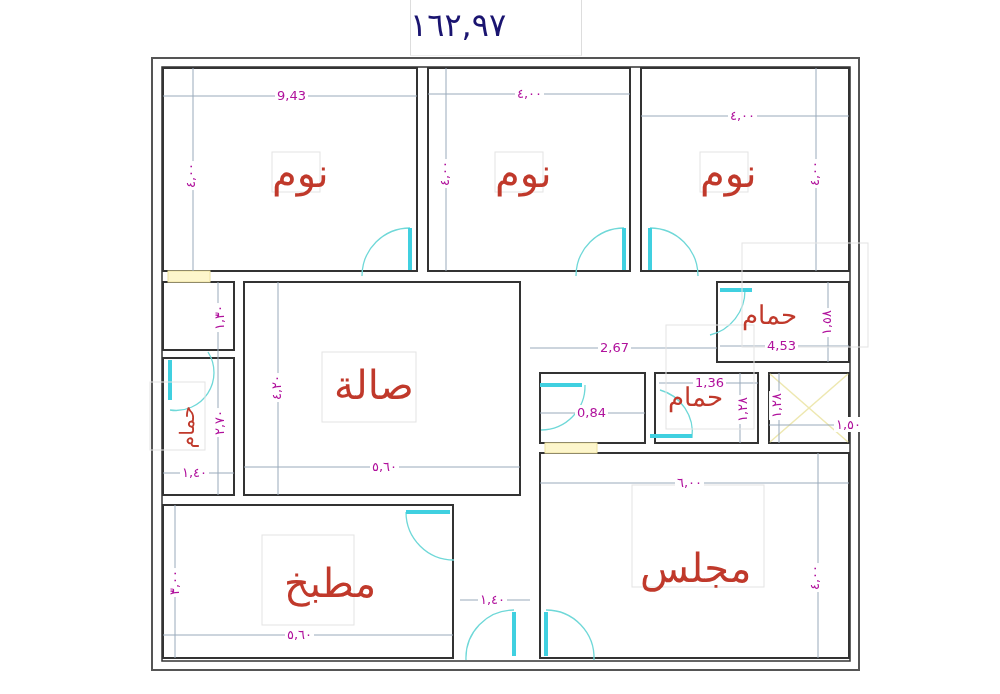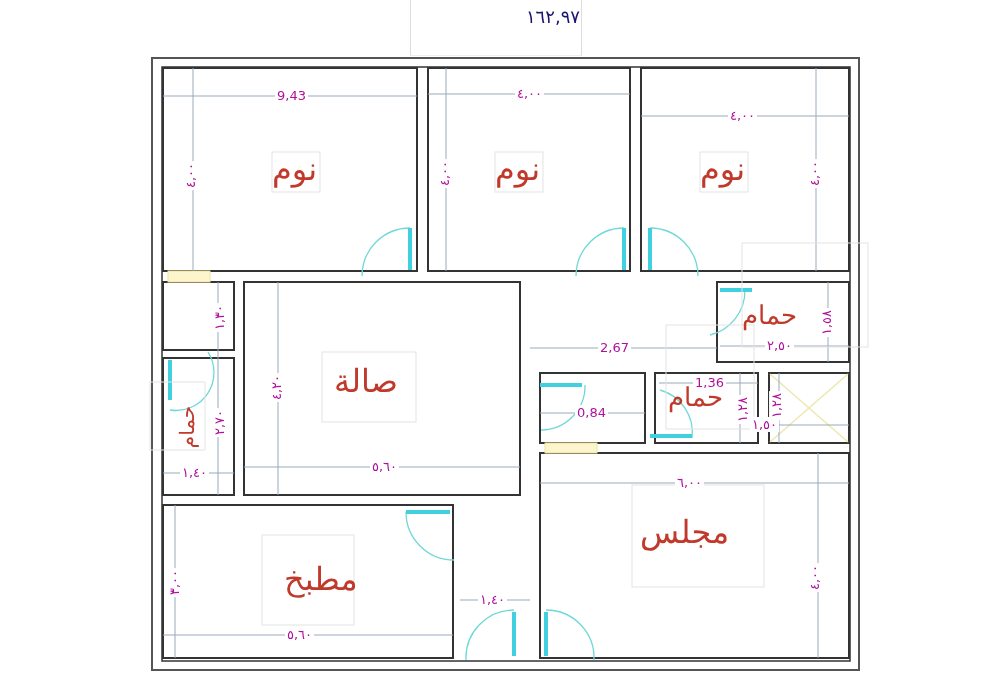--- a/index.html
+++ b/index.html
@@ -1,20 +1,20 @@
 <!DOCTYPE html>
 <html><head>
 <meta charset="utf-8">
 <style>
   html,body{margin:0;padding:0;background:#fff;}
   body{width:1000px;height:694px;position:relative;overflow:hidden;font-family:"DejaVu Sans",sans-serif;}
   .title-box{position:absolute;left:410px;top:0;width:170px;height:55px;border-left:1px solid #ddd;border-right:1px solid #ddd;border-bottom:1px solid #eee;}
-  .title{position:absolute;left:410px;top:6px;width:170px;text-align:right;color:#1a1470;font-size:18px;font-family:"DejaVu Sans",sans-serif;}
+  .title{position:absolute;left:410px;top:6px;width:170px;text-align:left;color:#1a1470;font-size:32px;font-family:"DejaVu Sans",sans-serif;}
   svg{position:absolute;left:0;top:0;}
-  .lbl{position:absolute;color:#c0392b;font-size:32px;font-family:"DejaVu Serif",serif;white-space:nowrap;}
+  .lbl{position:absolute;color:#c0392b;font-size:40px;font-family:"DejaVu Serif",serif;white-space:nowrap;}
   .dim{position:absolute;color:#b0119c;font-size:13px;white-space:nowrap;background:#fff;padding:0 2px;}
   .v{transform:rotate(-90deg);transform-origin:center;}
 </style>
 </head>
 <body>
 
 <div class="title-box"></div>
 <div class="title">١٦٢,٩٧</div>
 
 <svg width="1000" height="694">
@@ -121,38 +121,38 @@
 </svg>
 
 <div class="lbl" style="left:272px;top:150px">نوم</div>
 <div class="lbl" style="left:495px;top:150px">نوم</div>
 <div class="lbl" style="left:700px;top:150px">نوم</div>
 <div class="lbl" style="left:334px;top:362px">صالة</div>
 <div class="lbl" style="left:742px;top:300px;font-size:26px">حمام</div>
 <div class="lbl" style="left:668px;top:382px;font-size:26px">حمام</div>
 <div class="lbl v" style="left:166px;top:415px;font-size:20px">حمام</div>
 <div class="lbl" style="left:284px;top:560px">مطبخ</div>
-<div class="lbl" style="left:640px;top:513px">مجلس</div>
+<div class="lbl" style="left:640px;top:545px">مجلس</div>
 
 <div class="dim" style="left:275px;top:88px">9,43</div>
 <div class="dim v" style="left:176px;top:168px">٤,٠٠</div>
 <div class="dim" style="left:515px;top:86px">٤,٠٠</div>
 <div class="dim v" style="left:430px;top:166px">٤,٠٠</div>
 <div class="dim" style="left:728px;top:108px">٤,٠٠</div>
 <div class="dim v" style="left:800px;top:166px">٤,٠٠</div>
 <div class="dim v" style="left:262px;top:380px">٤,٢٠</div>
 <div class="dim" style="left:370px;top:459px">٥,٦٠</div>
 <div class="dim" style="left:180px;top:465px">١,٤٠</div>
 <div class="dim v" style="left:205px;top:415px">٢,٧٠</div>
 <div class="dim v" style="left:205px;top:310px">١,٣٠</div>
 <div class="dim" style="left:598px;top:340px">2,67</div>
 <div class="dim" style="left:575px;top:405px">0,84</div>
-<div class="dim" style="left:765px;top:338px">٢,٥٠</div>
+<div class="dim" style="left:765px;top:338px">4,53</div>
 <div class="dim v" style="left:812px;top:315px">١,٥٨</div>
 <div class="dim" style="left:693px;top:375px">1,36</div>
 <div class="dim v" style="left:728px;top:402px">١,٢٨</div>
 <div class="dim v" style="left:762px;top:398px">١,٢٨</div>
-<div class="dim" style="left:750px;top:417px">١,٥٠</div>
+<div class="dim" style="left:834px;top:417px">١,٥٠</div>
 <div class="dim" style="left:285px;top:627px">٥,٦٠</div>
 <div class="dim v" style="left:160px;top:575px">٣,٠٠</div>
 <div class="dim" style="left:478px;top:592px">١,٤٠</div>
 <div class="dim" style="left:675px;top:475px">٦,٠٠</div>
 <div class="dim v" style="left:800px;top:570px">٤,٠٠</div>
 
 </body></html>

